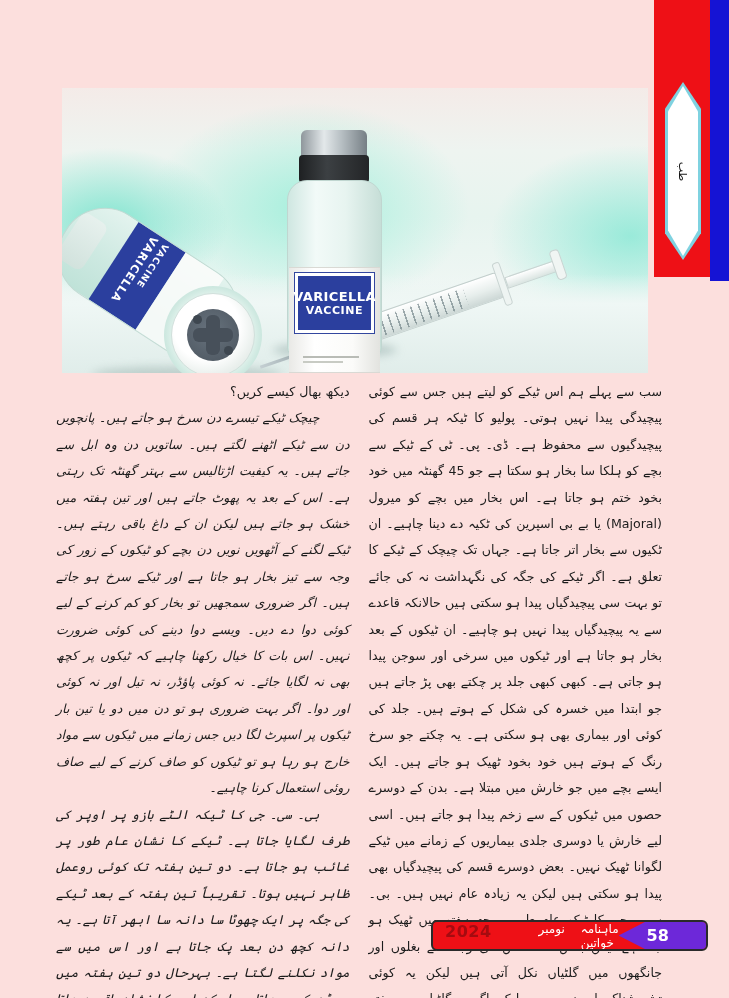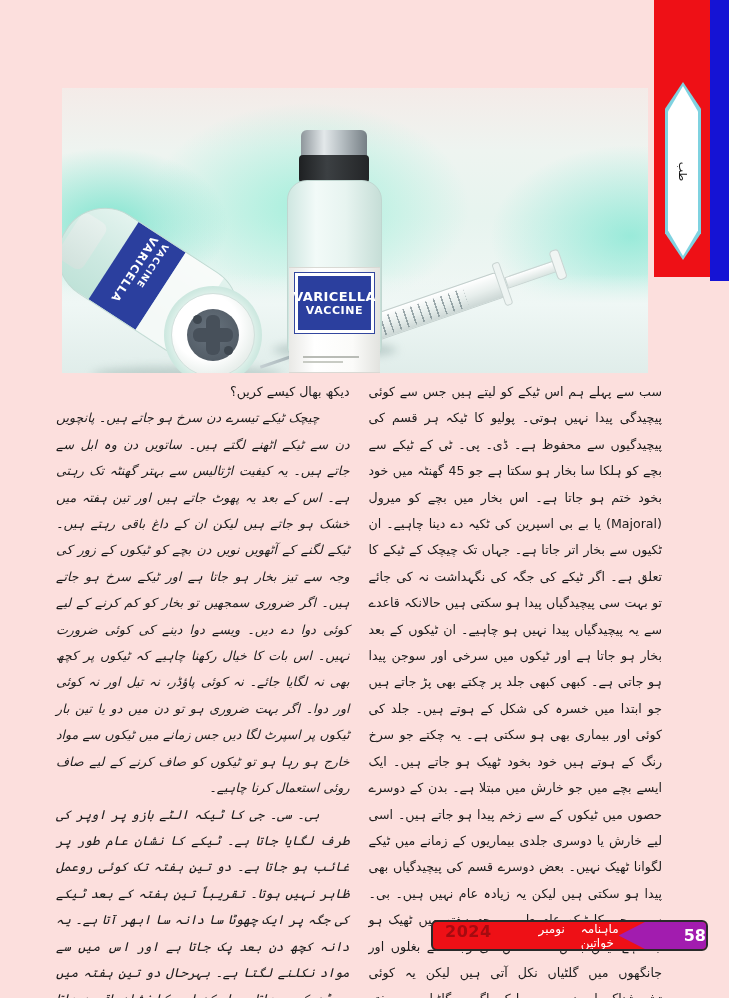--- a/index.html
+++ b/index.html
@@ -103,22 +103,22 @@
   .col p { margin:0; }
 
   
   .footer { position:absolute; left:431px; top:920px; width:277px; height:31px;
     border:2px solid #2a2a2a; border-radius:6px; background:#ee1016; overflow:hidden;
     display:flex; direction:ltr; align-items:stretch; }
   .f-red { flex:1; display:flex; align-items:flex-start; padding-left:12px; gap:0; position:relative; }
   .f-year { color:#a50b10; font-weight:bold; font-size:16px; letter-spacing:.5px; }
   .f-month { color:#ffffff; font-size:12px; margin-left:47px; }
   .f-mag { color:#ffffff; font-size:12px; margin-left:16px; }
-  .f-blue { width:124px; background:#a21caf; clip-path:polygon(0 50%, 30% 0, 100% 0, 100% 100%, 30% 100%);
-    display:flex; align-items:center; justify-content:flex-end; padding-left:28px; }
+  .f-blue { width:124px; background:#6d28d9; clip-path:polygon(0 50%, 30% 0, 100% 0, 100% 100%, 30% 100%);
+    display:flex; align-items:center; justify-content:flex-start; padding-left:28px; }
   .f-num { color:#ffffff; font-weight:bold; font-size:16px; }
 </style>
 </head>
 <body>
 
 <div class="page">
 
   <div class="photo">
     <div class="surface"></div>
 

